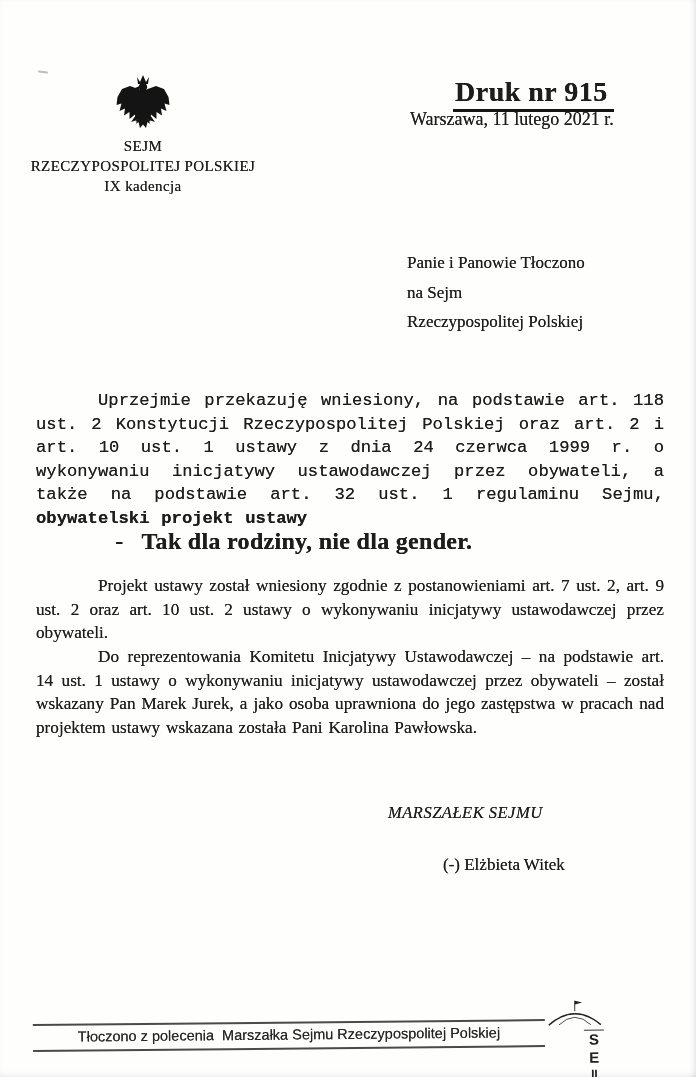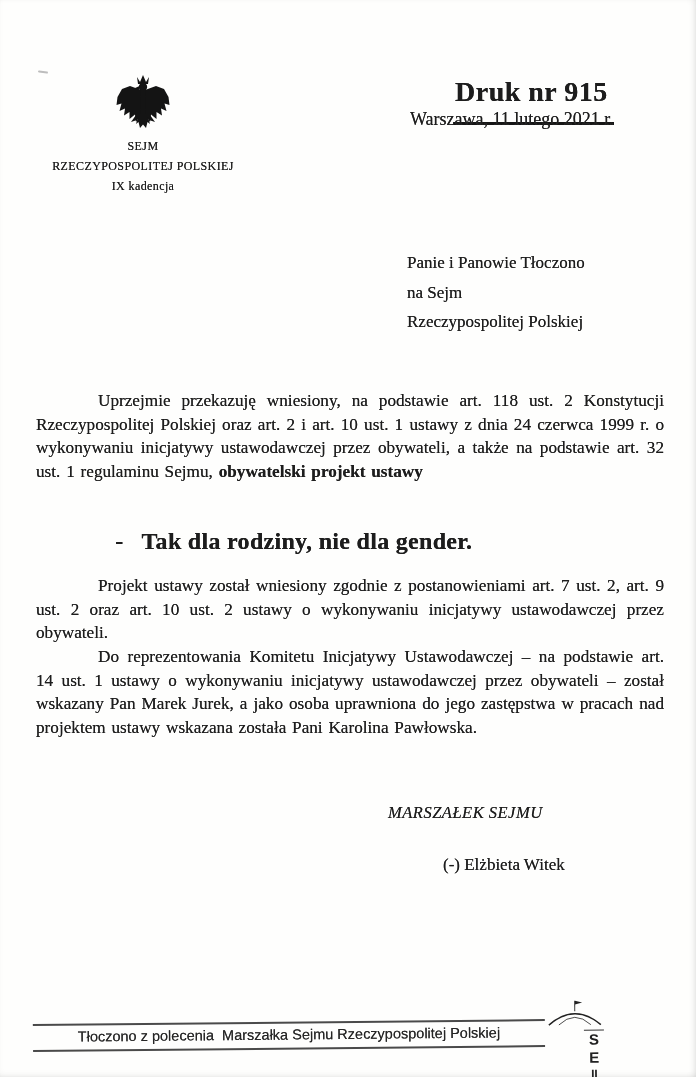--- a/index.html
+++ b/index.html
@@ -18,47 +18,47 @@
   }
   .scan-mark{
     position:absolute;left:38px;top:71px;width:10px;height:2px;
     background:#bdbdbd;transform:rotate(8deg);border-radius:1px;
   }
   
   .header-left{
     position:absolute;left:20px;top:74px;width:246px;text-align:center;
   }
   .emblem{display:block;margin:0 auto;height:58px;}
-  .hl-line{font-size:12px;line-height:20px;letter-spacing:.4px;text-shadow:0 0 .3px #444;}
+  .hl-line{font-size:15px;line-height:20px;letter-spacing:.4px;text-shadow:0 0 .3px #444;}
   .hl-line.first{margin-top:4px;}
   
   .druk-number{
     position:absolute;left:453px;top:76px;
     font-size:28px;font-weight:bold;letter-spacing:.5px;
-    border-bottom:3px solid #151515;padding:0 6px 14px 2px;
+    border-bottom:3px solid #151515;padding:0 6px 1px 2px;
     text-shadow:0 0 .3px #222;
   }
   .date-line{
     position:absolute;left:410px;top:109px;
     font-size:18px;text-shadow:0 0 .3px #444;
   }
   
   .addressee{
     position:absolute;left:407px;top:248px;
     font-size:17px;line-height:29.5px;text-shadow:0 0 .3px #444;
   }
   
   .para{
     position:absolute;left:36px;width:628px;margin:0;
     font-size:17.2px;line-height:23.6px;
     text-align:justify;text-shadow:0 0 .3px #444;
     word-spacing:1.5px;
   }
   .para.indent{text-indent:62px;}
-  .p1{top:389px;}
+  .p1{top:389px;font-family:Liberation Mono, monospace;}
   .p2{top:574px;}
   .p3{top:645px;}
   .bold{font-weight:bold;}
   .doc-title{
     position:absolute;left:90px;top:501px;
     font-size:24px;font-weight:bold;letter-spacing:.3px;
     text-shadow:0 0 .3px #222;white-space:pre;text-align:center;
   }
   .doc-title .title-text{margin-left:18px;}
   

